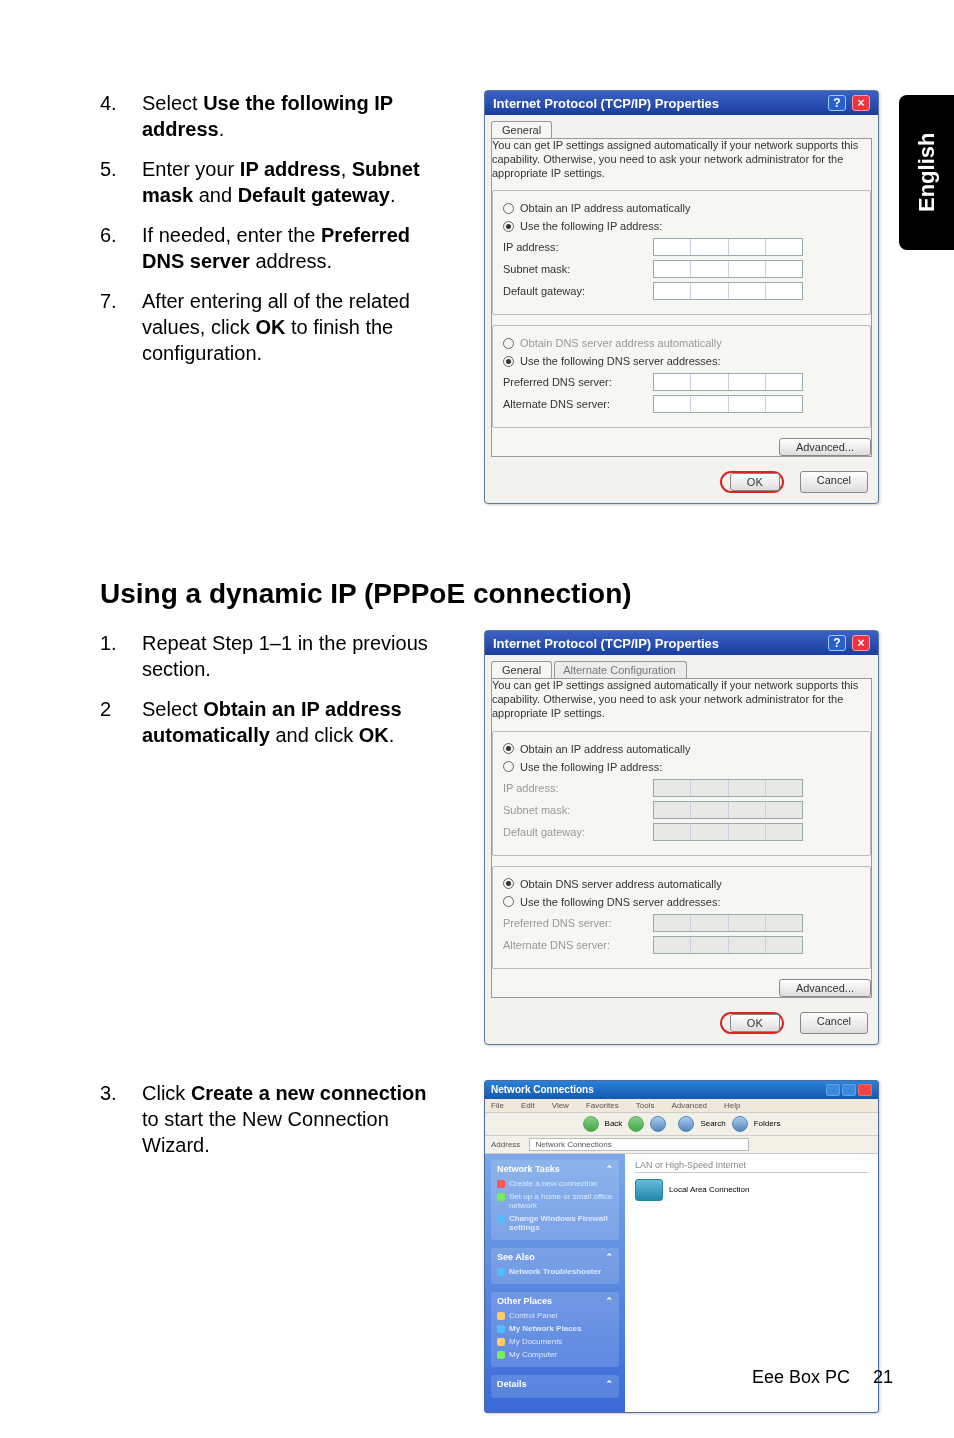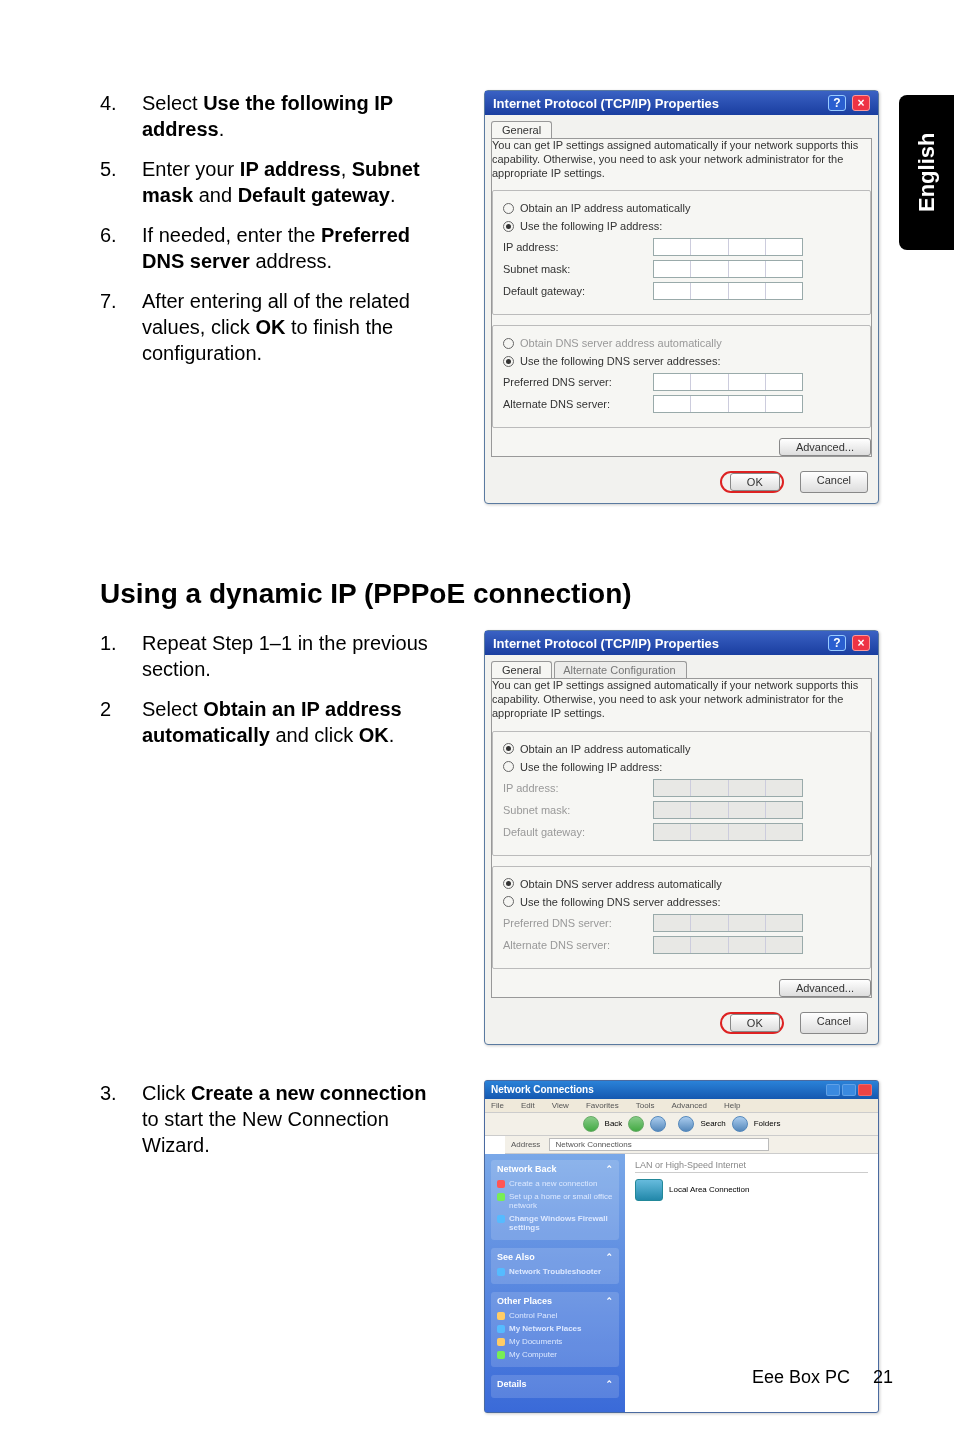--- a/index.html
+++ b/index.html
@@ -182,21 +182,21 @@
       font-size: 10px;
       display:flex; align-items:center;
     }
     .nc-title .spacer{flex:1;}
     .nc-sq { width:14px;height:12px;border:1px solid #fff3;background:#3a8ae0;margin-left:2px;border-radius:2px;}
     .nc-sq.red{background:#e44;}
     .nc-menu { background:#efe9da; padding:2px 6px; color:#555; border-bottom:1px solid #ccc; display:flex; gap:17px;align-items:center; }
     .nc-tb { background:#f3f0e8; padding:3px 6px; border-bottom:1px solid #ccc; display:flex; align-items:center; gap:6px;justify-content:center; }
     .tbicn { width:16px;height:16px;border-radius:50%;background:linear-gradient(#8c8,#4a4);border:1px solid #6a6;}
     .tbicn.b{background:linear-gradient(#ace,#58b);border-color:#58b;}
-    .nc-addr { background:#f3f0e8; padding:2px 6px; border-bottom:1px solid #ccc; color:#555;margin-left:20px;}
+    .nc-addr { background:#f3f0e8; padding:2px 6px; border-bottom:1px solid #ccc; color:#555;}
     .nc-body { display:flex; min-height:230px; }
     .sidepane { width:140px; background: linear-gradient(#7aa8e8,#3a6ad8); padding:6px; color:#fff; }
     .sp-block { background:rgba(255,255,255,0.15); border-radius:3px; padding:4px 6px 6px; margin-bottom:8px;}
     .sp-block .hd { font-weight:700; color:#fff; font-size:9px; margin-bottom:3px; display:flex; justify-content:space-between;}
     .sp-block .it { color:#dce8ff; font-size:8px; padding:2px 0 2px 12px; position:relative;}
     .sp-block .it::before { content:""; position:absolute; left:0; top:3px; width:8px;height:8px; background:#fc6; border-radius:2px;}
     .sp-block .it.g::before{background:#7e5;}
     .sp-block .it.b::before{background:#5bf;}
     .sp-block .it.r::before{background:#f55;}
     .mainpane { flex:1; padding:6px 10px; }
@@ -483,21 +483,21 @@
           <span>Folders</span>
         </div>
         <div class="nc-addr">
           <span>Address</span>
           <span style="display:inline-block;border:1px solid #bbb;background:#fff;padding:1px 6px;margin-left:6px;min-width:220px">Network Connections</span>
         </div>
         <div class="nc-body">
           <div class="sidepane">
             <div class="sp-block">
               <div class="hd">
-                  <span>Network Back</span>
+                  <span>Network Tasks</span>
                   <span>⌃</span>
                 </div>
               <div class="it r">Create a new connection</div>
               <div class="it g">Set up a home or small office network</div>
               <div class="it b">Change Windows Firewall settings</div>
             </div>
             <div class="sp-block">
               <div class="hd">
                   <span>See Also</span>
                   <span>⌃</span>

